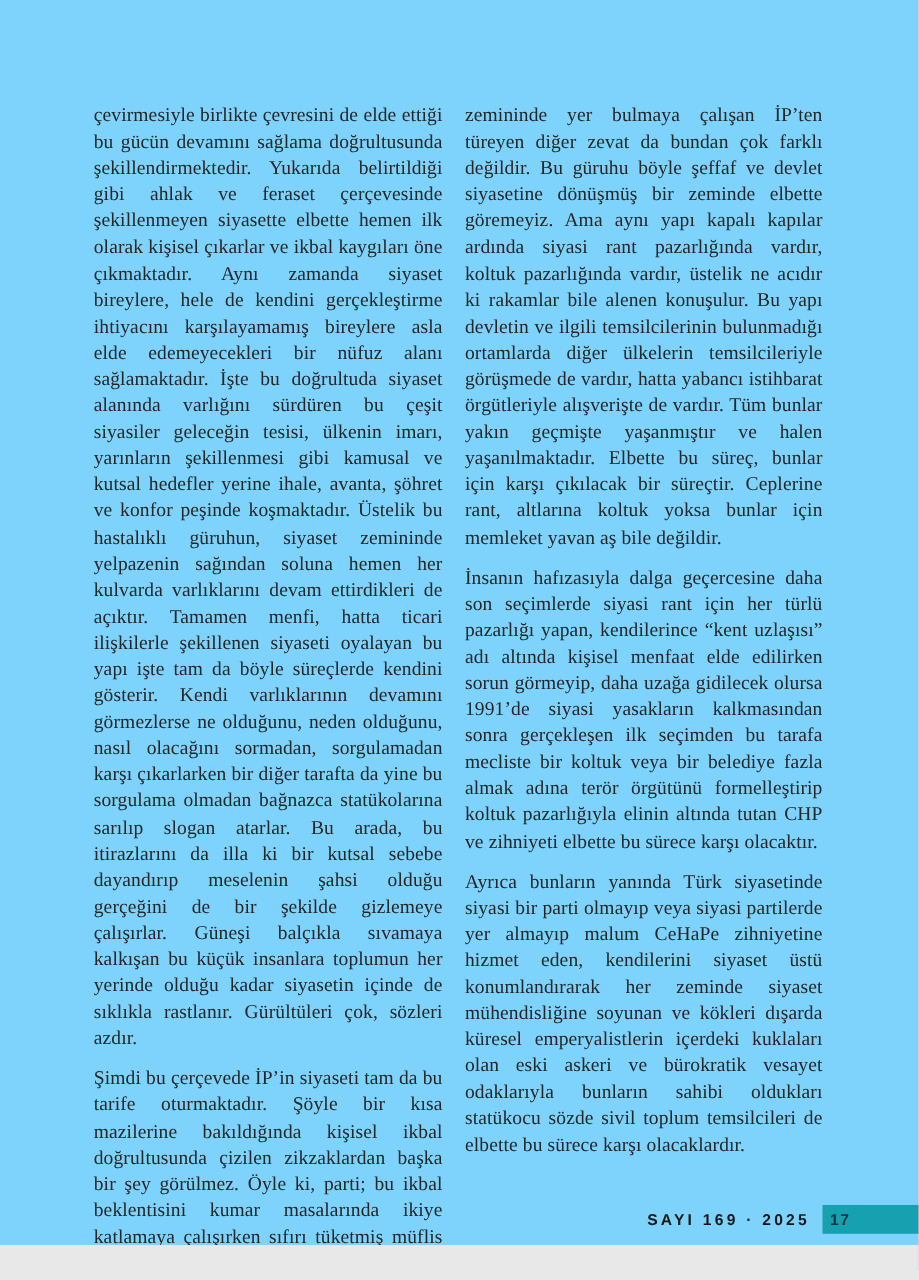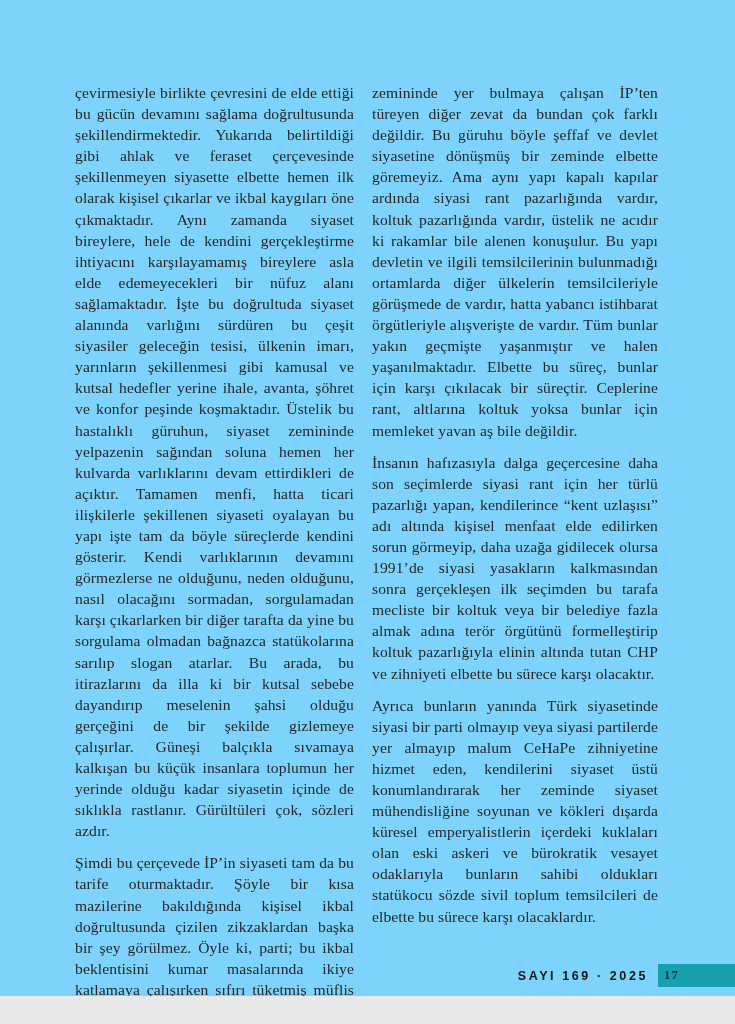--- a/index.html
+++ b/index.html
@@ -79,18 +79,18 @@
     </div>
     <div class="col right">
       <p>zemininde yer bulmaya çalışan İP’ten türeyen diğer zevat da bundan çok farklı değildir. Bu güruhu böyle şeffaf ve devlet siyasetine dönüşmüş bir zeminde elbette göremeyiz. Ama aynı yapı kapalı kapılar ardında siyasi rant pazarlığında vardır, koltuk pazarlığında vardır, üstelik ne acıdır ki rakamlar bile alenen konuşulur. Bu yapı devletin ve ilgili temsilcilerinin bulunmadığı ortamlarda diğer ülkelerin temsilcileriyle görüşmede de vardır, hatta yabancı istihbarat örgütleriyle alışverişte de vardır. Tüm bunlar yakın geçmişte yaşanmıştır ve halen yaşanılmaktadır. Elbette bu süreç, bunlar için karşı çıkılacak bir süreçtir. Ceplerine rant, altlarına koltuk yoksa bunlar için memleket yavan aş bile değildir.</p>
       <p>İnsanın hafızasıyla dalga geçercesine daha son seçimlerde siyasi rant için her türlü pazarlığı yapan, kendilerince “kent uzlaşısı” adı altında kişisel menfaat elde edilirken sorun görmeyip, daha uzağa gidilecek olursa 1991’de siyasi yasakların kalkmasından sonra gerçekleşen ilk seçimden bu tarafa mecliste bir koltuk veya bir belediye fazla almak adına terör örgütünü formelleştirip koltuk pazarlığıyla elinin altında tutan CHP ve zihniyeti elbette bu sürece karşı olacaktır.</p>
       <p>Ayrıca bunların yanında Türk siyasetinde siyasi bir parti olmayıp veya siyasi partilerde yer almayıp malum CeHaPe zihniyetine hizmet eden, kendilerini siyaset üstü konumlandırarak her zeminde siyaset mühendisliğine soyunan ve kökleri dışarda küresel emperyalistlerin içerdeki kuklaları olan eski askeri ve bürokratik vesayet odaklarıyla bunların sahibi oldukları statükocu sözde sivil toplum temsilcileri de elbette bu sürece karşı olacaklardır.</p>
     </div>
   </main>
 
   <footer class="footer">
     <span class="issue-label">SAYI 169 · 2025</span>
-    <div class="page-number-bar" style="background: rgb(22, 160, 176); font-family: Liberation Serif, serif;">
+    <div class="page-number-bar" style="background: rgb(22, 160, 176);">
       <span class="page-number" style="color: rgb(11, 53, 64);">17</span>
     </div>
   </footer>
 
 </div>
 
 </body></html>

